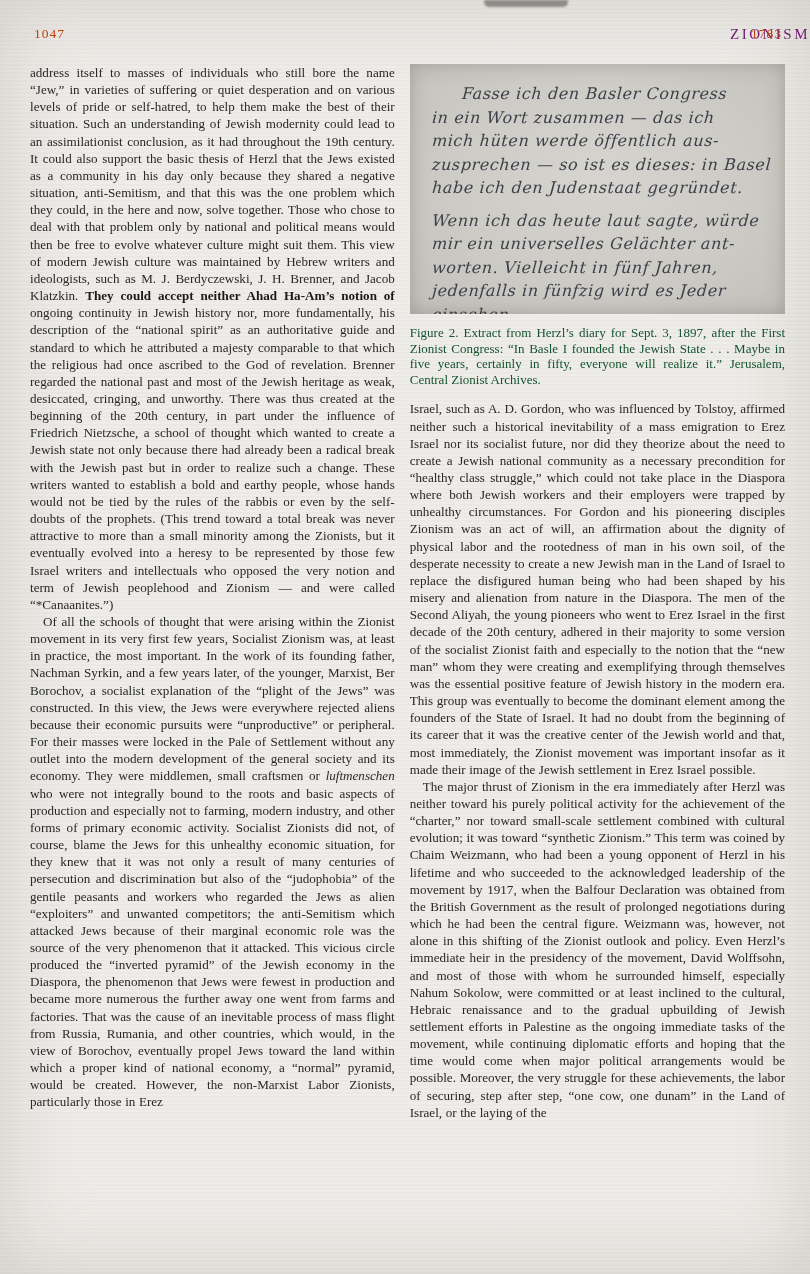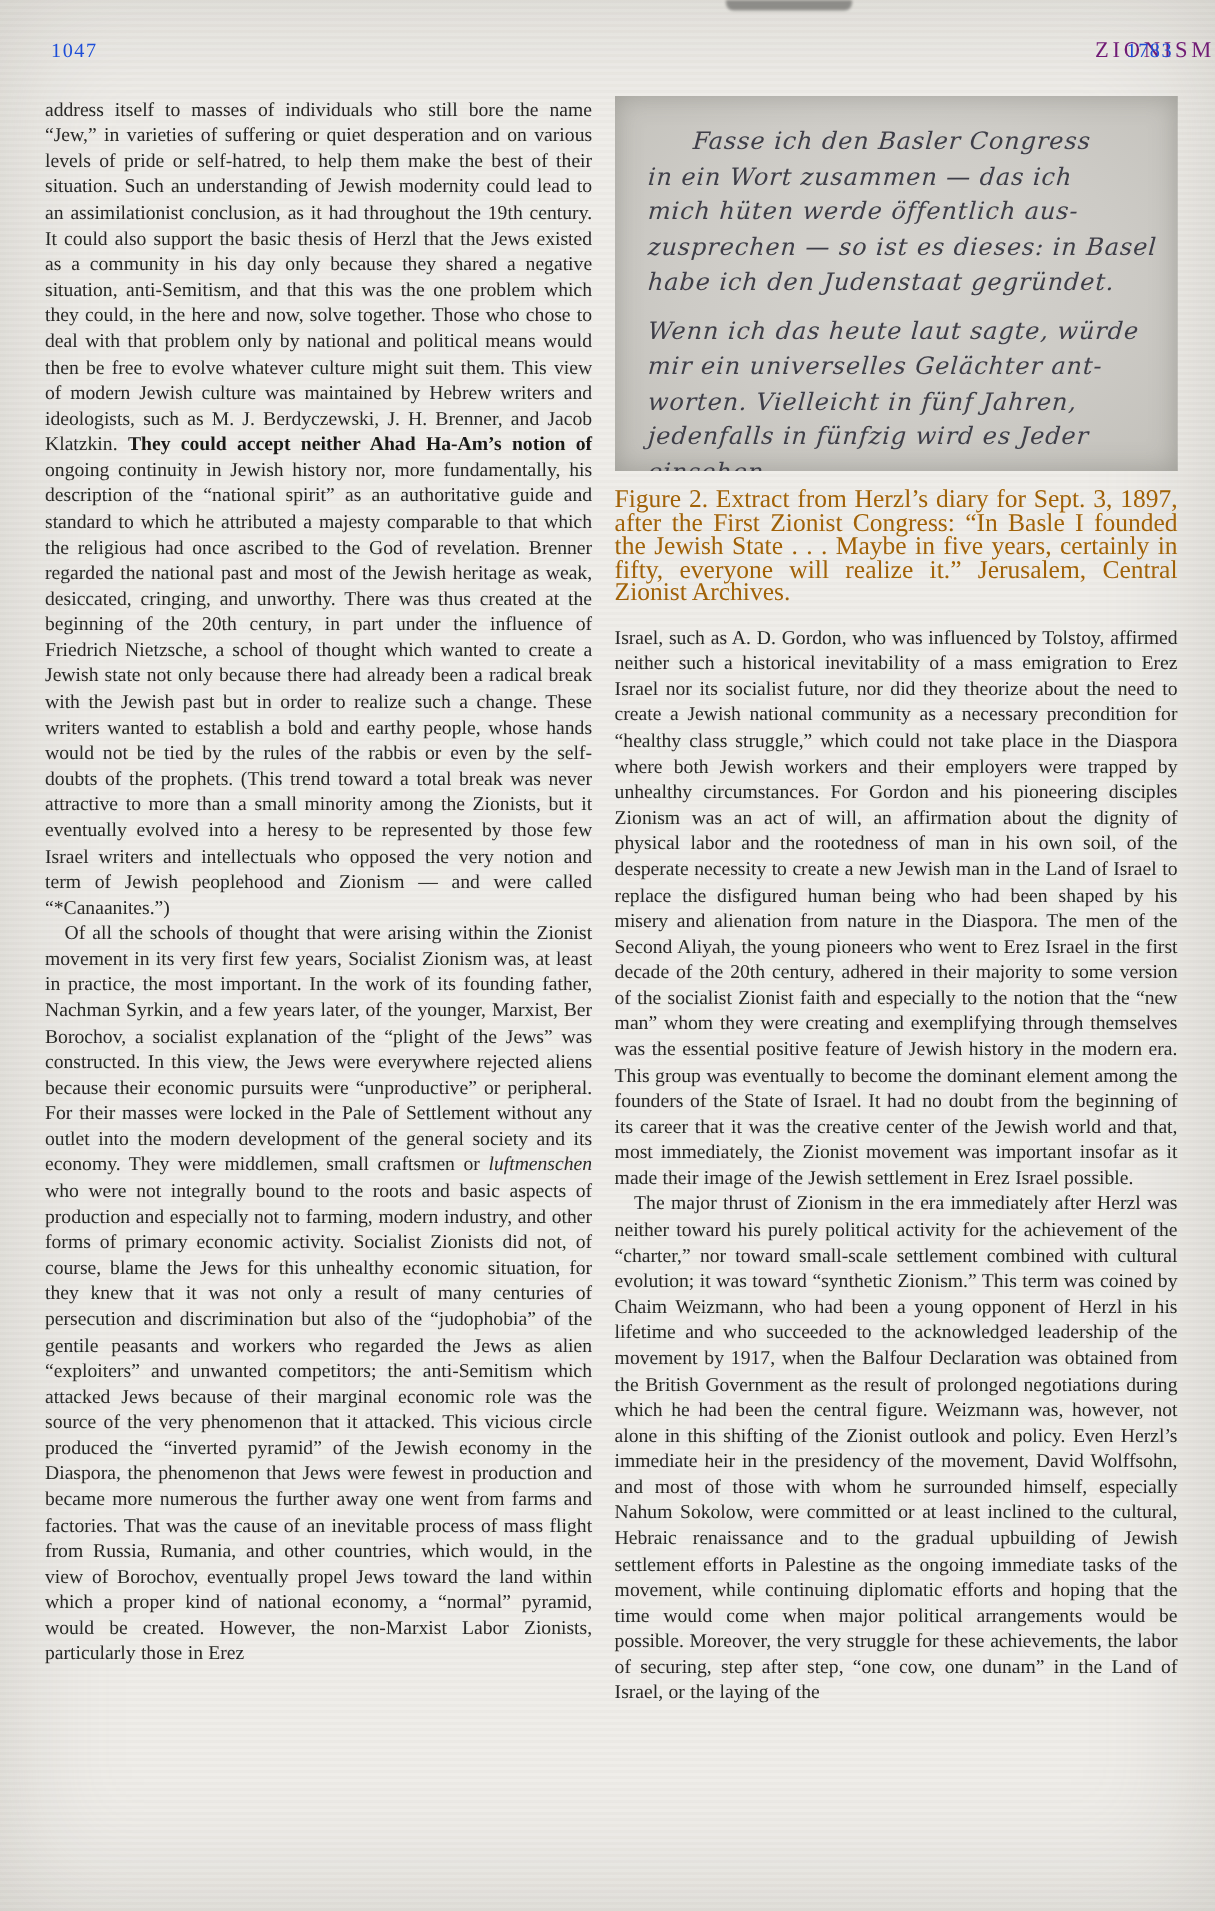--- a/index.html
+++ b/index.html
@@ -34,21 +34,21 @@
   }
   .page-header {
     position: absolute;
     top: 26px; left: 0; right: 0;
     height: 20px;
   }
   .page-num {
     position: absolute;
     font-size: 13.5px;
     letter-spacing: 1px;
-    color: #1d4ed8;
+    color: #c2410c;
   }
   .page-num.left { left: 34px; }
   .page-num.right { right: 28px; }
   .page-title {
     position: absolute;
     left: 0; right: 0;
     text-align: right;
     font-size: 15px;
     letter-spacing: 2.5px;
     color: #701a75;
@@ -99,24 +99,24 @@
     line-height: 23.5px;
     color: #3e3e48;
     letter-spacing: 0.6px;
     transform: skewX(-4deg);
     white-space: nowrap;
   }
   .hw-line.first { padding-left: 30px; }
   .hw-line.para-break { margin-top: 9px; }
   .figure-caption {
     margin-top: 11px;
-    font-size: 17px;
+    font-size: 13px;
     line-height: 15.6px;
     text-align: justify;
-    color: #a16207;
+    color: #14532d;
   }
 </style>
 </head>
 <body>
 
 <div class="page">
   <div class="scan-texture"></div>
   <div class="smudge-top"></div>
 
   <div class="page-header">

